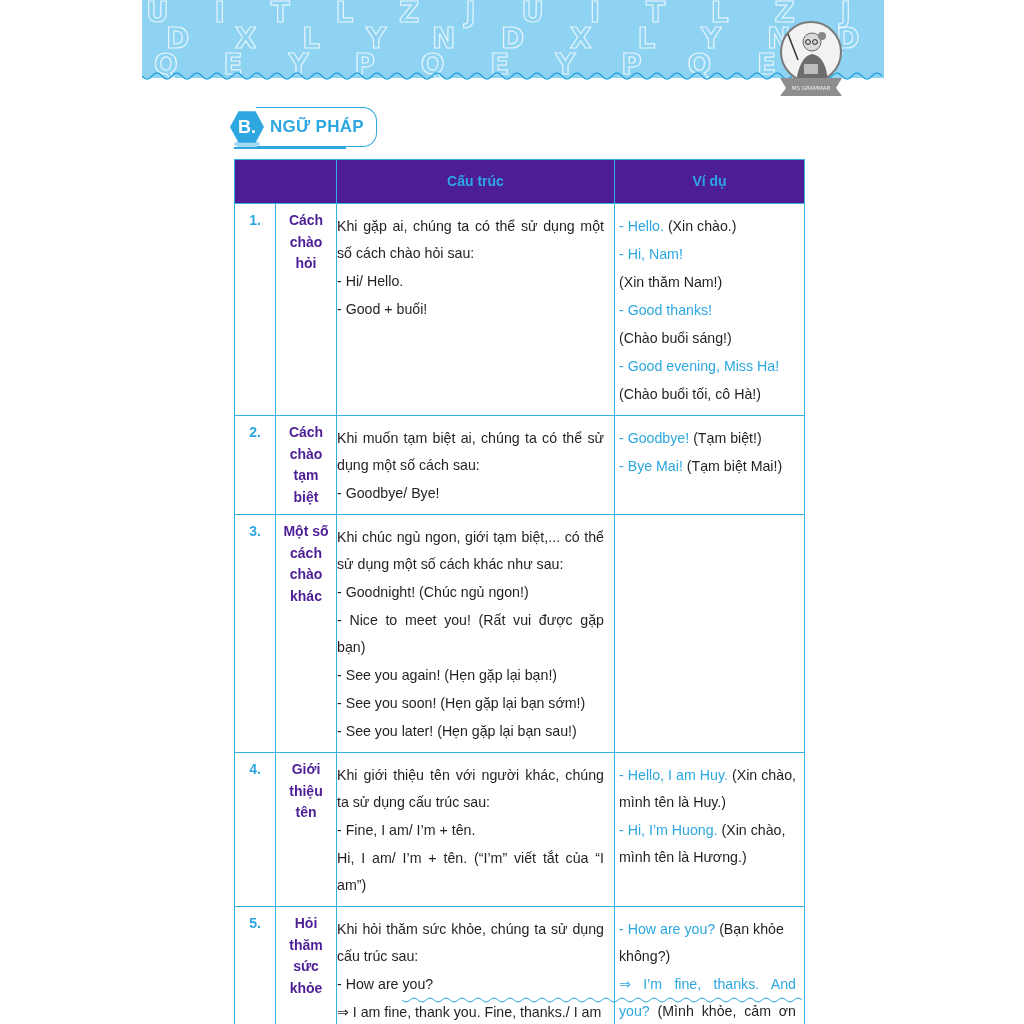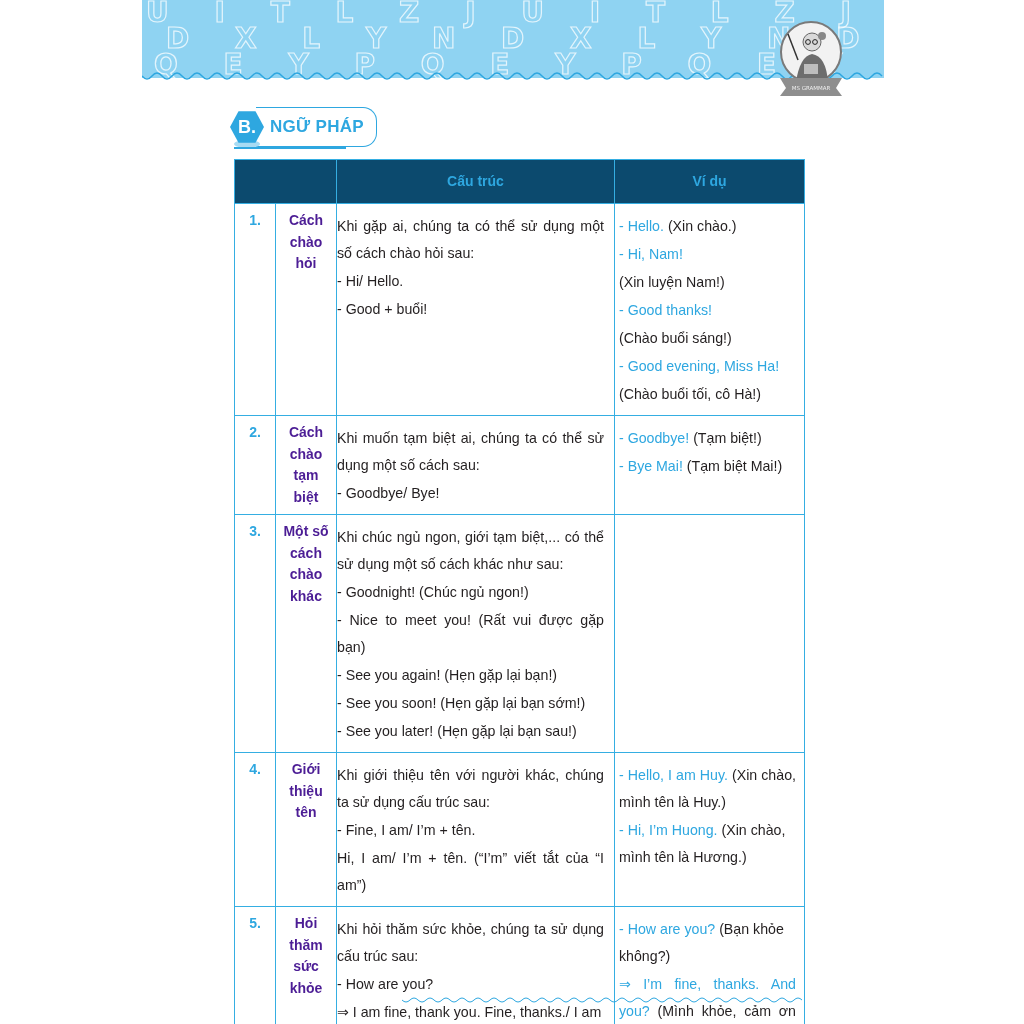--- a/index.html
+++ b/index.html
@@ -57,21 +57,21 @@
     
     .grammar-table {
       position: absolute; left: 92px; top: 159px; width: 570px;
       border-collapse: collapse; table-layout: fixed;
       font-size: 14.2px; line-height: 27px;
     }
     .grammar-table td, .grammar-table th {
       border: 1.6px solid #35aee2; vertical-align: top;
     }
     .grammar-table thead th {
-      background: #0c4a6e; color: #2ea7e0; font-weight: bold; height: 44px; vertical-align: middle;
+      background: #4c1d95; color: #2ea7e0; font-weight: bold; height: 44px; vertical-align: middle;
       font-size: 14px; text-align: center;
     }
     .col-num { width: 41px; }
     .col-topic { width: 61px; }
     .col-struct { width: 278px; }
     .col-example { width: 190px; }
 
     td.num { color: #2ea7e0; font-weight: bold; text-align: center; padding-top: 6px; font-size: 14px; line-height: 20px; }
     td.topic { color: #4c1d95; font-weight: bold; text-align: center; padding: 6px 2px 0; font-size: 14px; line-height: 20.5px; }
     td.struct { padding: 9px 10px 6px 0; }
@@ -149,21 +149,21 @@
           <span class="line">hỏi</span>
         </td>
         <td class="struct">
           <span class="line justify">Khi gặp ai, chúng ta có thể sử dụng một số cách chào hỏi sau:</span>
           <span class="line">- Hi/ Hello.</span>
           <span class="line">- Good + buổi!</span>
         </td>
         <td class="example">
           <span class="line"><span class="blue">- Hello.</span><span> (Xin chào.)</span></span>
           <span class="line"><span class="blue">- Hi, Nam!</span></span>
-          <span class="line"><span>(Xin luyện Nam!)</span></span>
+          <span class="line"><span>(Xin thăm Nam!)</span></span>
           <span class="line"><span class="blue">- Good thanks!</span></span>
           <span class="line"><span>(Chào buổi sáng!)</span></span>
           <span class="line"><span class="blue">- Good evening, Miss Ha!</span></span>
           <span class="line"><span>(Chào buổi tối, cô Hà!)</span></span>
         </td>
       </tr>
 
       <tr style="height:88px;">
         <td class="num">2.</td>
         <td class="topic">

